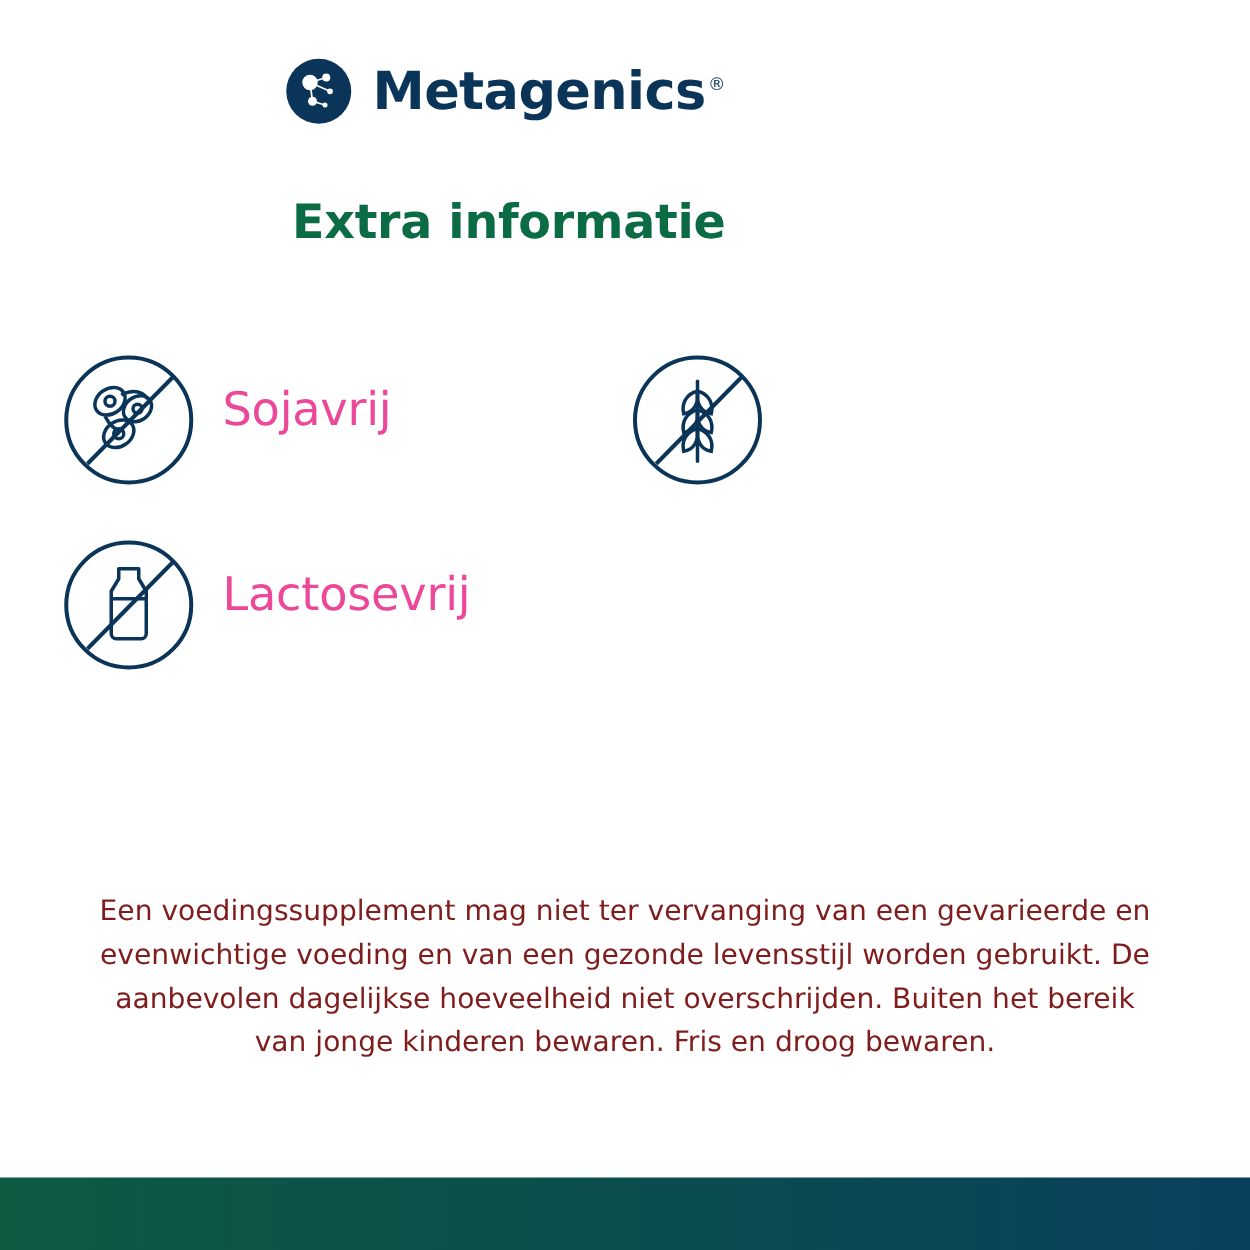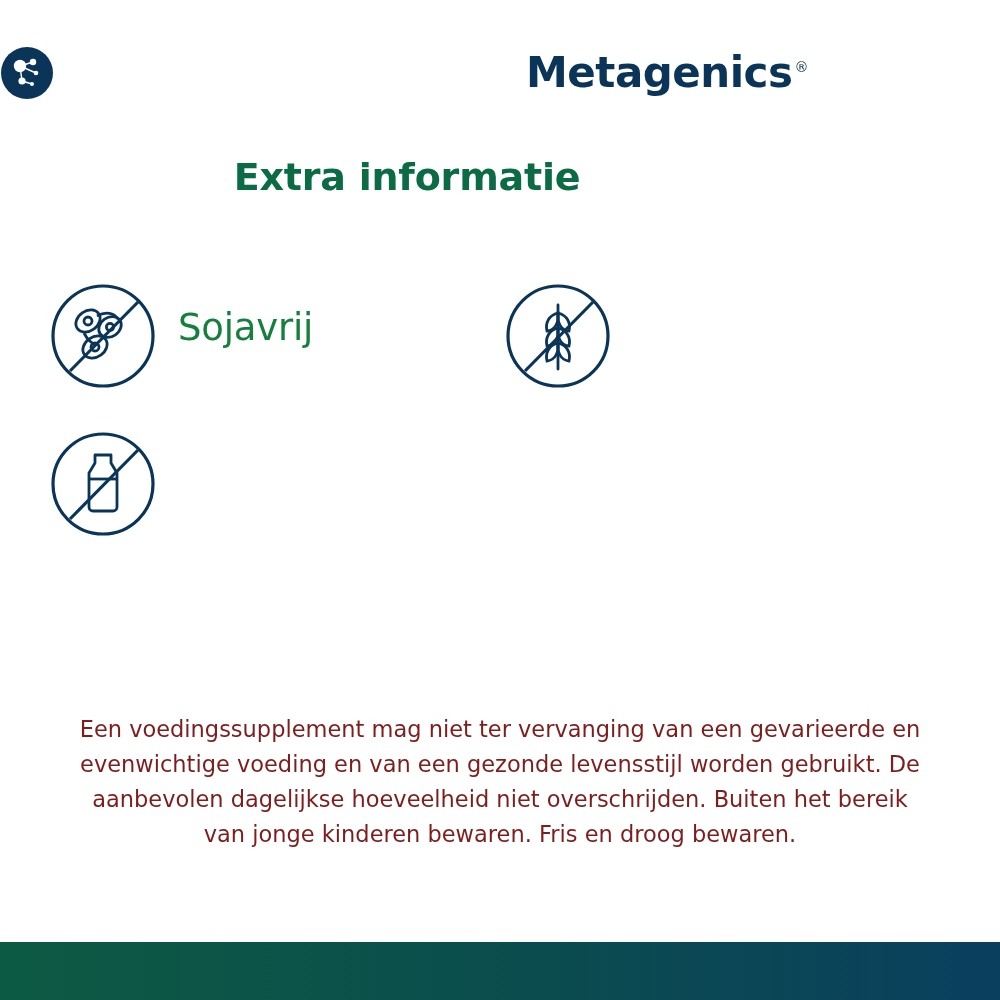--- a/index.html
+++ b/index.html
@@ -24,21 +24,21 @@
   }
 
   
   .brand {
     position: absolute;
     top: 46px;
     left: 0;
     width: 808px;
     display: flex;
     align-items: center;
-    justify-content: space-between;
+    justify-content: center;
     gap: 16px;
   }
   .brand-mark {
     width: 54px;
     height: 54px;
     flex: 0 0 54px;
   }
   .brand-name {
     font-family: "DejaVu Sans", sans-serif;
     font-size: 42px;
@@ -86,21 +86,21 @@
     align-items: flex-start;
     gap: 22px;
   }
   .claim-icon {
     width: 106px;
     height: 106px;
     flex: 0 0 106px;
   }
   .claim-label {
     font-size: 37px;
-    color: #15803d;
+    color: #ec4899;
     line-height: 1.12;
     padding-top: 24px;
     letter-spacing: -0.2px;
   }
   .claim-label.two-line {
     padding-top: 6px;
   }
 
   
   .disclaimer {
@@ -190,20 +190,21 @@
       <span class="claim-icon">
         <svg viewBox="0 0 106 106" width="106" height="106" aria-hidden="true">
           <circle cx="53" cy="53" r="50" fill="none" stroke="#0a3559" stroke-width="3.2"></circle>
           <g fill="none" stroke="#0a3559" stroke-width="2.8" stroke-linejoin="round">
             <path d="M45 24 h16 v8 l6 10 v34 a4 4 0 0 1 -4 4 h-20 a4 4 0 0 1 -4 -4 v-34 l6 -10 z"></path>
             <line x1="39" y1="48" x2="67" y2="48"></line>
           </g>
           <line x1="20" y1="88" x2="88" y2="19" stroke="#0a3559" stroke-width="3.2"></line>
         </svg>
       </span>
+      <span class="claim-label">Lactosevrij</span>
     </div>
 
 
   </div>
 
   <div class="disclaimer">Een voedingssupplement mag niet ter vervanging van een gevarieerde en evenwichtige voeding en van een gezonde levensstijl worden gebruikt. De aanbevolen dagelijkse hoeveelheid niet overschrijden. Buiten het bereik van jonge kinderen bewaren. Fris en droog bewaren.</div>
 
   <div class="footer-bar"></div>
 
 </div>

